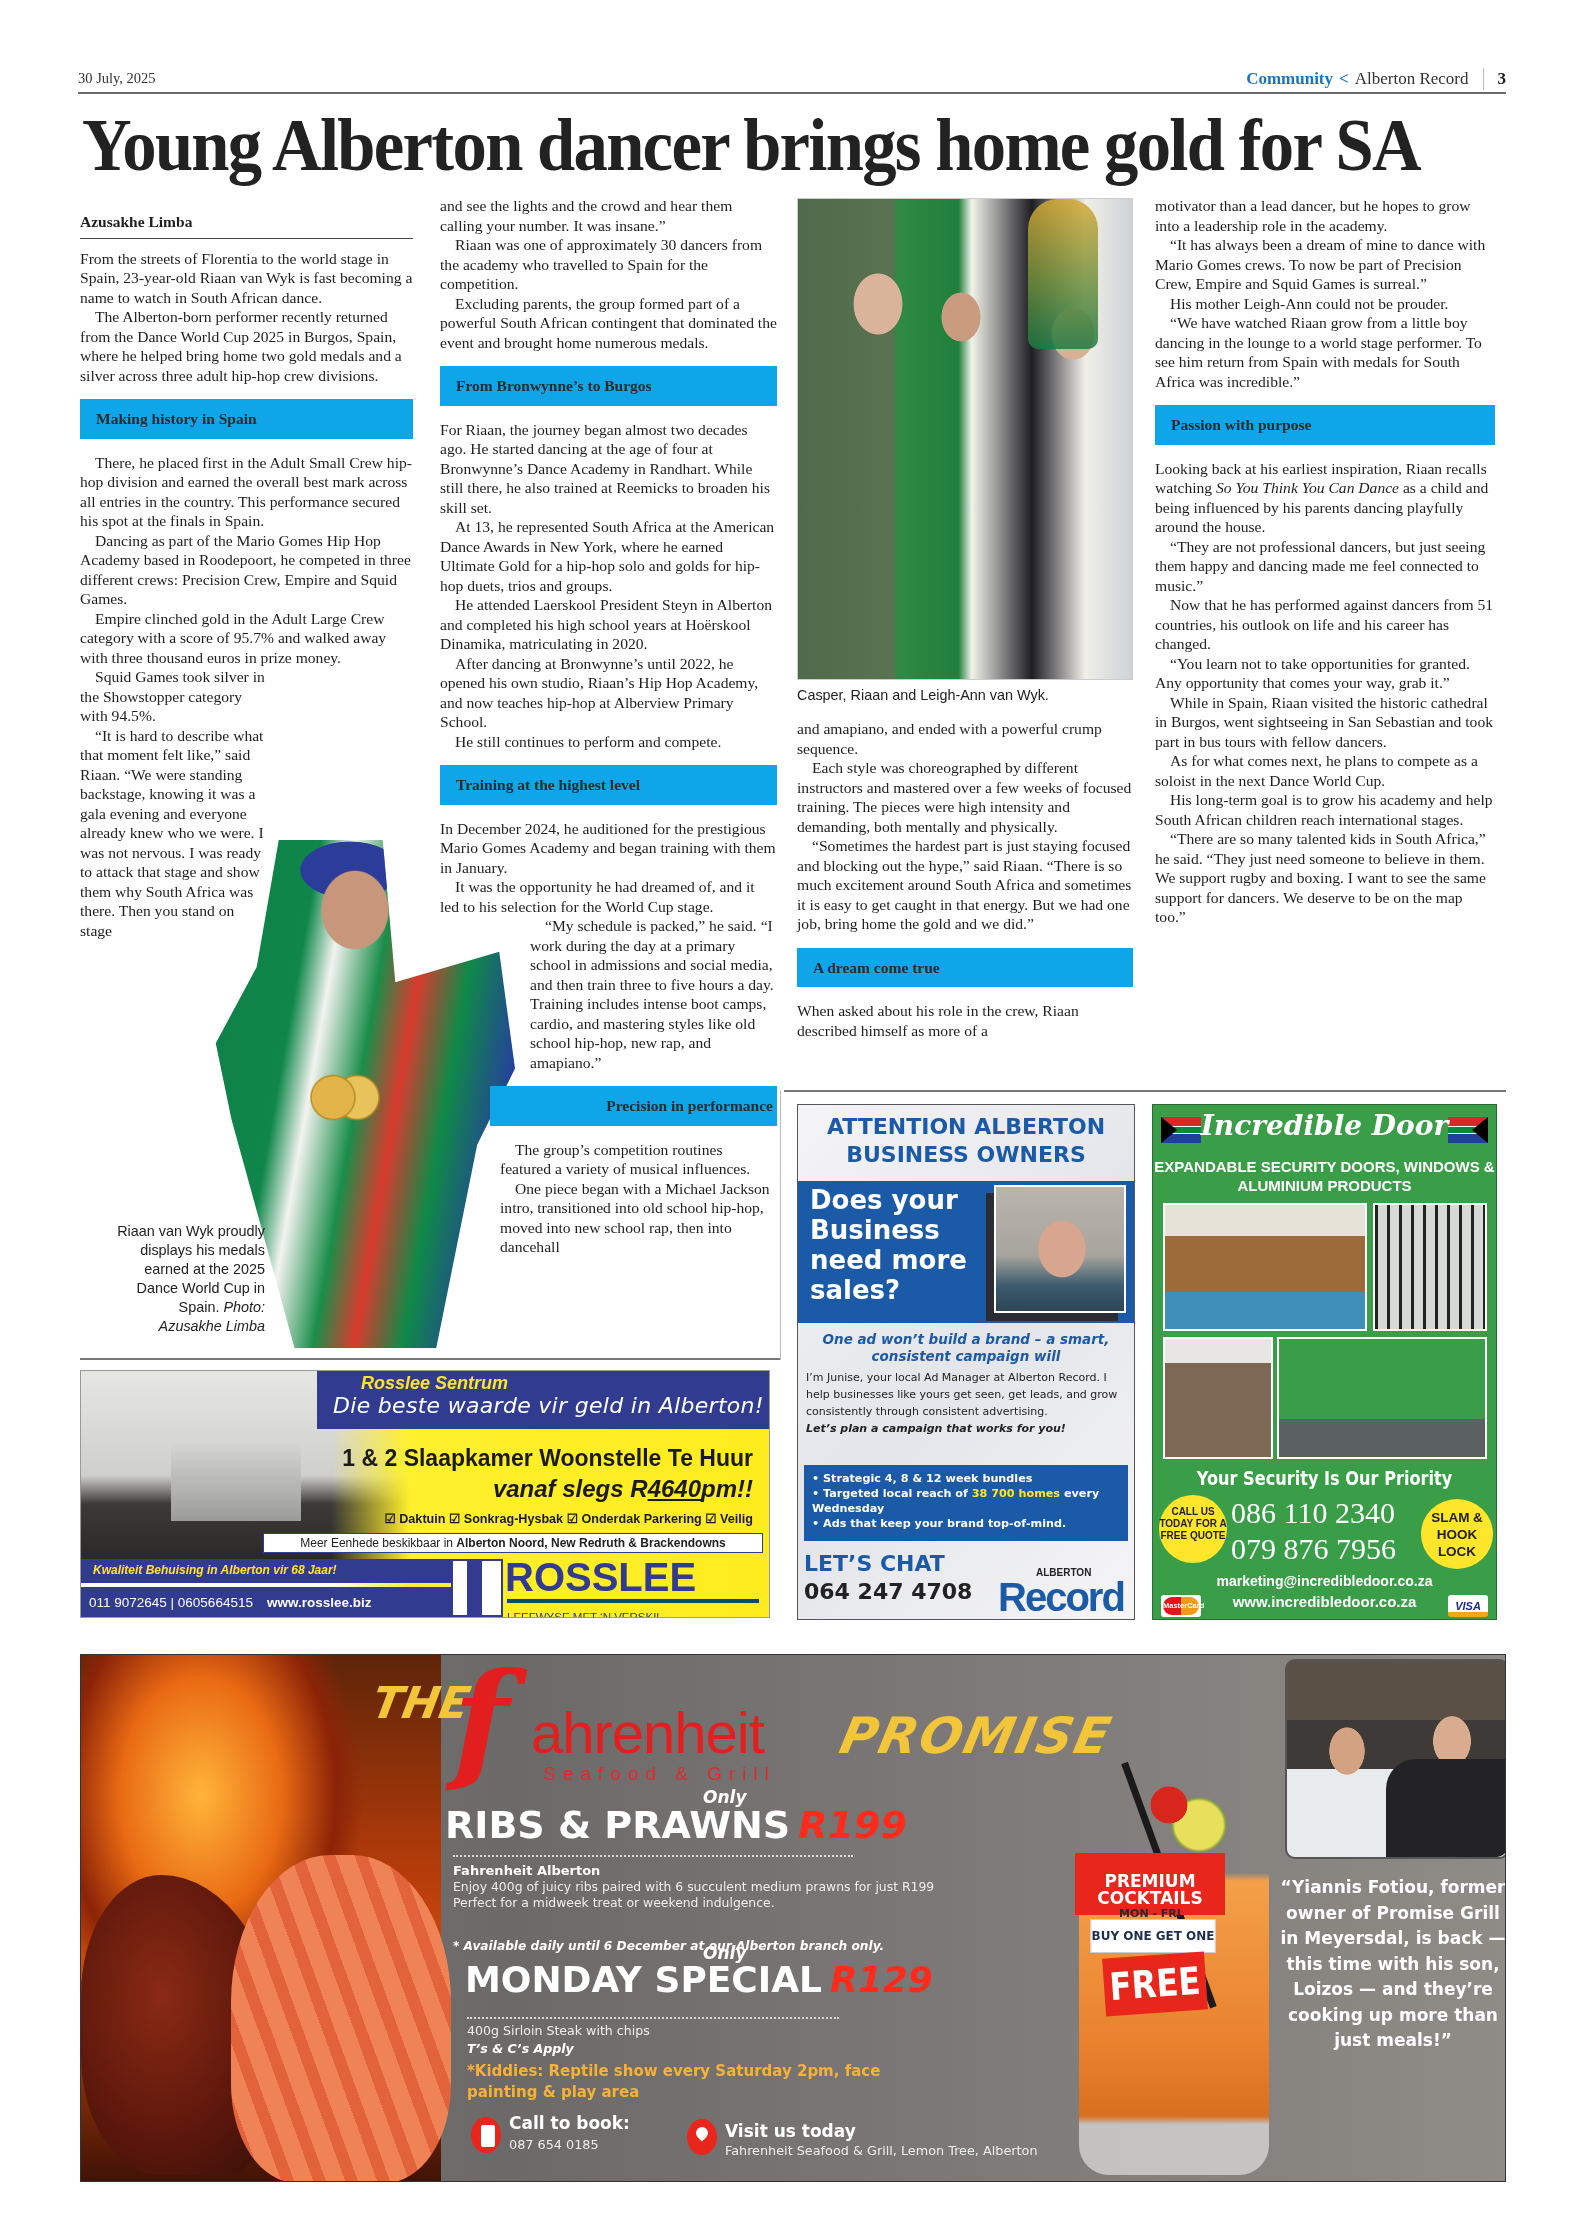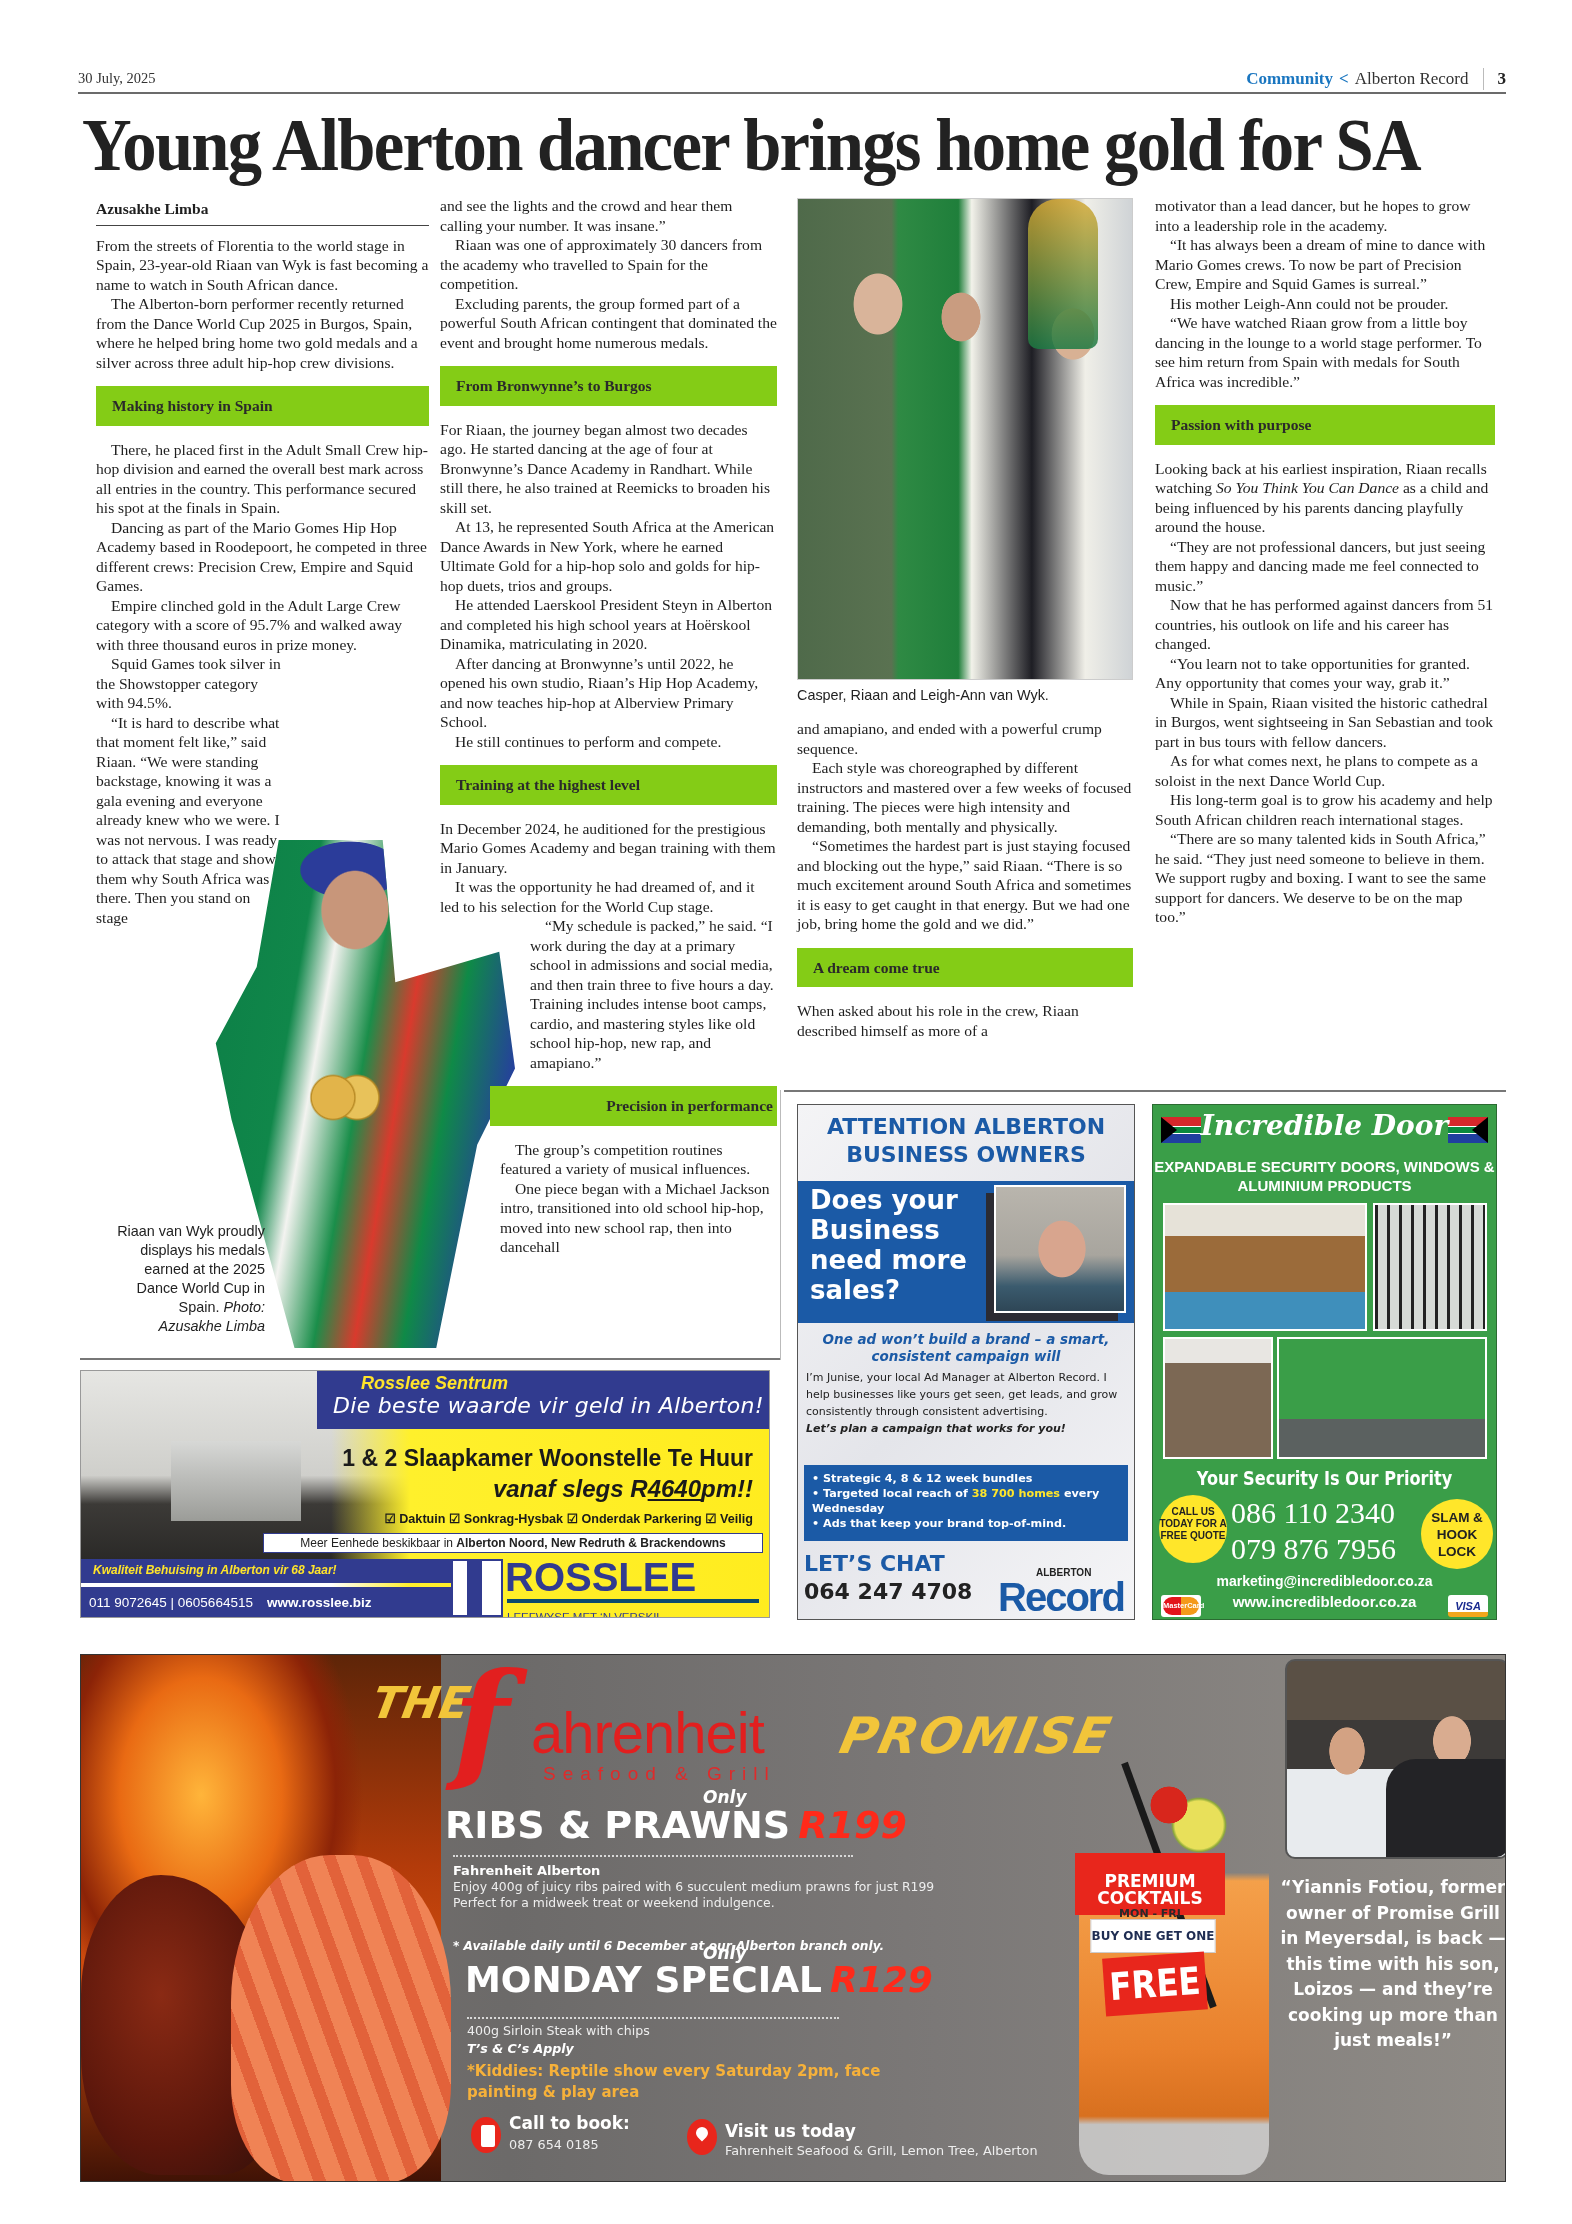--- a/index.html
+++ b/index.html
@@ -15,21 +15,21 @@
   .mh-pub { color: #333; }
   .mh-div { width: 1px; height: 22px; background: #bbb; margin: 0 14px; }
   .mh-page { font-weight: bold; color: #222; }
 
   .headline { position: absolute; left: 82px; top: 104px; font-size: 73px; letter-spacing: -1.8px; color: #222; font-family: "Liberation Serif", serif; transform: scaleX(0.94); transform-origin: left top; white-space: nowrap; }
 
   .col { position: absolute; font-size: 15.6px; line-height: 19.5px; }
   .col p { margin: 0; text-indent: 15px; }
   .col p.noindent { text-indent: 0; }
   .byline { font-weight: bold; font-size: 15.5px; padding-bottom: 6px; border-bottom: 1px solid #444; margin-bottom: 10px; }
-  .subhead { background: #84cc16; font-weight: bold; font-size: 15.5px; padding: 10px 16px; margin: 14px 0 14px; color: #2a2a2a; }
+  .subhead { background: #0ea5e9; font-weight: bold; font-size: 15.5px; padding: 10px 16px; margin: 14px 0 14px; color: #2a2a2a; }
   .subhead.right { text-align: right; padding-right: 4px; }
 
   .caption { font-family: "Liberation Sans", sans-serif; font-size: 14.4px; line-height: 19px; color: #222; }
 
   
   .photo-family { position: absolute; left: 797px; top: 198px; width: 336px; height: 482px; border: 1px solid #ccc;
     background:
       radial-gradient(ellipse 40px 50px at 80px 105px, #d9b49a 60%, transparent 62%),
       radial-gradient(ellipse 32px 40px at 163px 118px, #c99c80 60%, transparent 62%),
       radial-gradient(ellipse 35px 42px at 275px 135px, #d8b194 60%, transparent 62%),
@@ -152,21 +152,21 @@
     <span class="mh-section">Community</span>
     <span class="mh-sep">&lt;</span>
     <span class="mh-pub">Alberton Record</span>
     <span class="mh-div"></span>
     <span class="mh-page">3</span>
   </div>
 </div>
 
 <h1 class="headline">Young Alberton dancer brings home gold for SA</h1>
 
-<div class="col" style="left:80px; top:199px; width:333px;margin-left:16px;">
+<div class="col" style="left:80px; top:212px; width:333px;">
   <div class="byline">Azusakhe Limba</div>
   <p class="noindent">From the streets of Florentia to the world stage in Spain, 23-year-old Riaan van Wyk is fast becoming a name to watch in South African dance.</p>
   <p>The Alberton-born performer recently returned from the Dance World Cup 2025 in Burgos, Spain, where he helped bring home two gold medals and a silver across three adult hip-hop crew divisions.</p>
   <div class="subhead">Making history in Spain</div>
   <p>There, he placed first in the Adult Small Crew hip-hop division and earned the overall best mark across all entries in the country. This performance secured his spot at the finals in Spain.</p>
   <p>Dancing as part of the Mario Gomes Hip Hop Academy based in Roodepoort, he competed in three different crews: Precision Crew, Empire and Squid Games.</p>
   <p>Empire clinched gold in the Adult Large Crew category with a score of 95.7% and walked away with three thousand euros in prize money.</p>
   <p style="width:190px">Squid Games took silver in the Showstopper category with 94.5%.</p>
   <p style="width:190px">“It is hard to describe what that moment felt like,” said Riaan. “We were standing backstage, knowing it was a gala evening and everyone already knew who we were. I was not nervous. I was ready to attack that stage and show them why South Africa was there. Then you stand on stage</p>
 </div>

